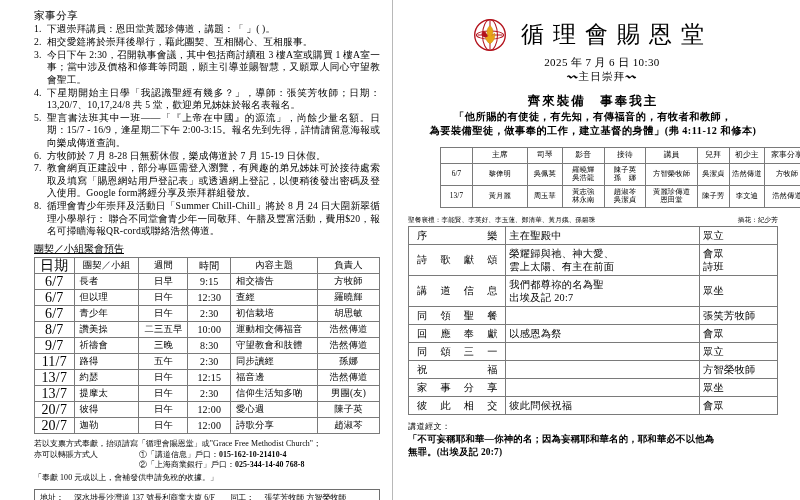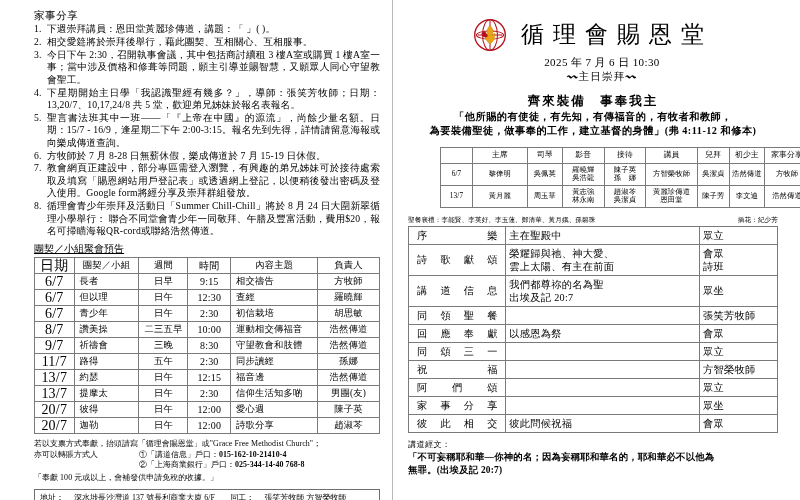--- a/index.html
+++ b/index.html
@@ -534,25 +534,20 @@
             <td class="col-item">同頌三一</td>
             <td class="col-content"></td>
             <td class="col-by">眾立</td>
           </tr>
           <tr>
             <td class="col-item">祝福</td>
             <td class="col-content"></td>
             <td class="col-by">方智榮牧師</td>
           </tr>
           <tr>
-            <td class="col-item">阿們頌</td>
-            <td class="col-content"></td>
-            <td class="col-by">眾立</td>
-          </tr>
-          <tr>
             <td class="col-item">家事分享</td>
             <td class="col-content"></td>
             <td class="col-by">眾坐</td>
           </tr>
           <tr>
             <td class="col-item">彼此相交</td>
             <td class="col-content">彼此問候祝福</td>
             <td class="col-by">會眾</td>
           </tr>
         </tbody>

